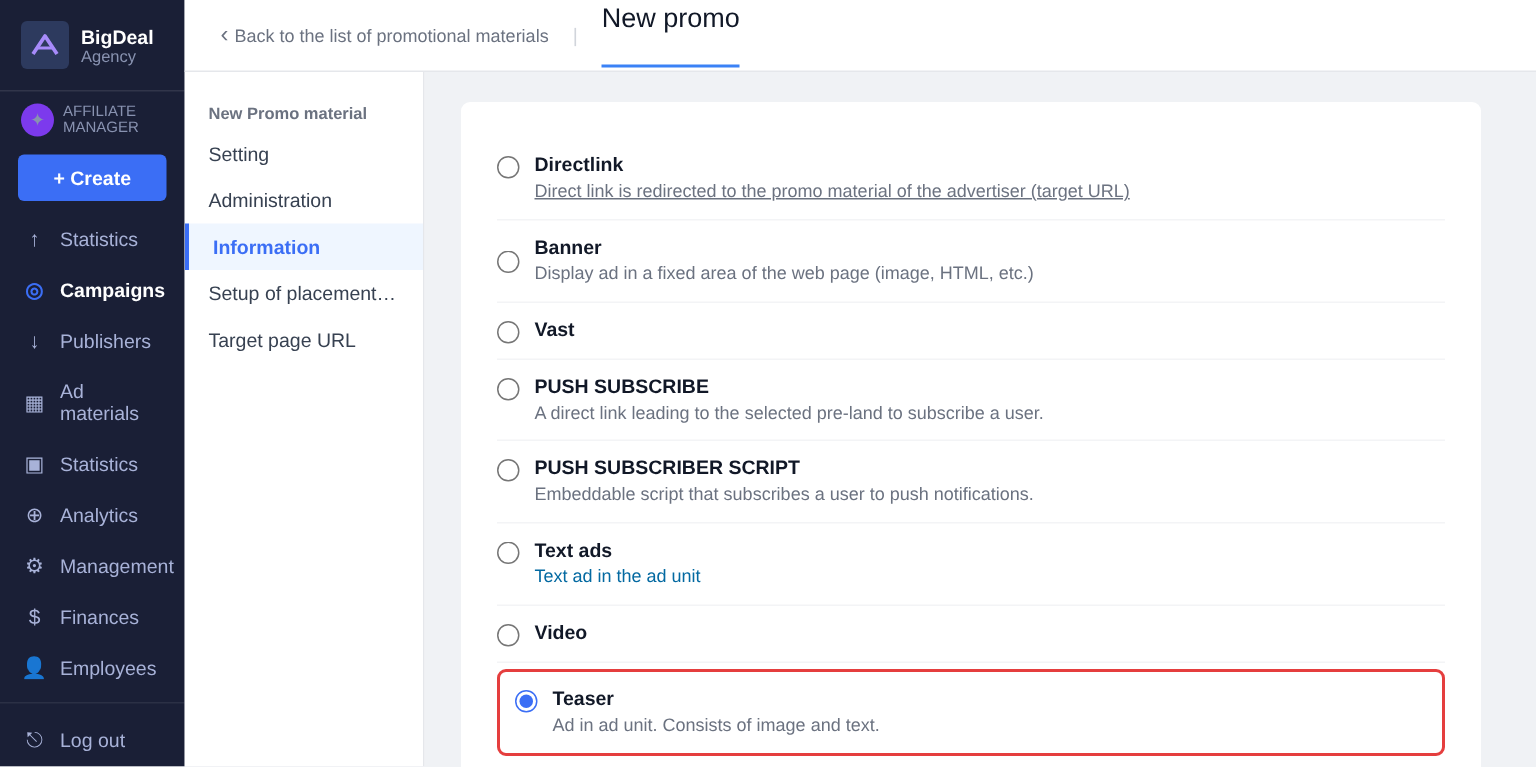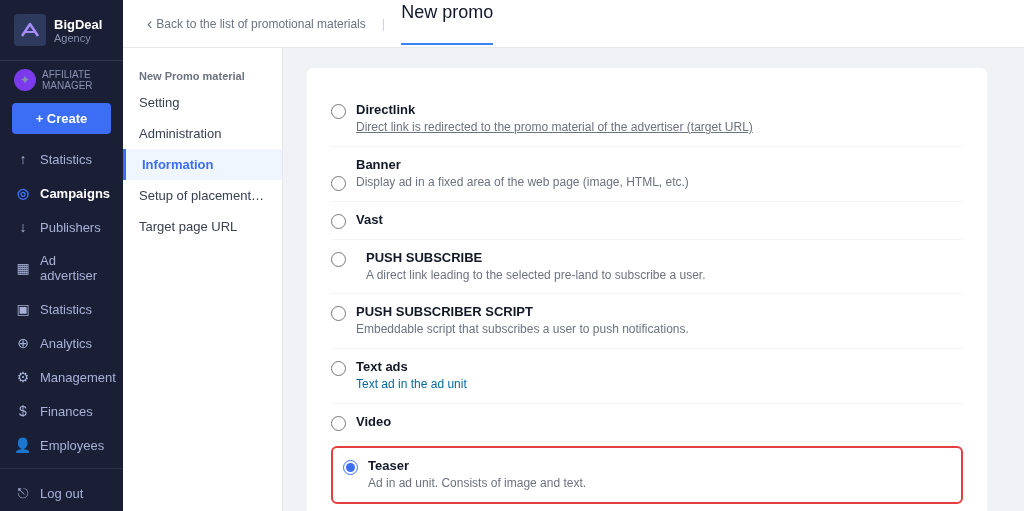--- a/index.html
+++ b/index.html
@@ -69,21 +69,21 @@
     <div class="nav-item active">
       <span class="nav-icon" style="color:#3b6ef5;">◎</span>
       <span>Campaigns</span>
     </div>
     <div class="nav-item">
       <span class="nav-icon">↓</span>
       <span>Publishers</span>
     </div>
     <div class="nav-item">
       <span class="nav-icon">▦</span>
-      <span>Ad advertiser</span>
+      <span>Ad materials</span>
     </div>
     <div class="nav-item">
       <span class="nav-icon">▣</span>
       <span>Statistics</span>
     </div>
     <div class="nav-item">
       <span class="nav-icon">⊕</span>
       <span>Analytics</span>
     </div>
     <div class="nav-item">
@@ -133,34 +133,34 @@
     <div class="form-area">
       <div class="form-card">
         <div id="radio-options">
             <div style="display: flex; align-items: flex-start; gap: 10px; padding: 10px 0px; border-bottom: 1px solid rgb(243, 244, 246);">
               <input type="radio" name="promo-type" id="opt-directlink" value="directlink" style="margin-top: 2px; width: 15px; height: 15px; flex-shrink: 0; cursor: pointer; accent-color: rgb(59, 110, 245);">
               <label for="opt-directlink" style="display: flex; flex-direction: column; cursor: pointer;">
                 <span style="font-size: 13px; font-weight: 600; color: rgb(17, 24, 39);">Directlink</span>
                 <span style="font-size: 12px; color: rgb(107, 114, 128); margin-top: 2px; line-height: 1.4; text-decoration: underline;">Direct link is redirected to the promo material of the advertiser (target URL)</span>
               </label>
             </div>
-            <div style="display: flex; align-items: flex-end; gap: 10px; padding: 10px 0px; border-bottom: 1px solid rgb(243, 244, 246);">
+            <div style="display: flex; align-items: center; gap: 10px; padding: 10px 0px; border-bottom: 1px solid rgb(243, 244, 246);">
               <input type="radio" name="promo-type" id="opt-banner" value="banner" style="margin-top: 2px; width: 15px; height: 15px; flex-shrink: 0; cursor: pointer; accent-color: rgb(59, 110, 245);">
               <label for="opt-banner" style="display: flex; flex-direction: column; cursor: pointer;">
                 <span style="font-size: 13px; font-weight: 600; color: rgb(17, 24, 39);">Banner</span>
                 <span style="font-size: 12px; color: rgb(107, 114, 128); margin-top: 2px; line-height: 1.4;">Display ad in a fixed area of the web page (image, HTML, etc.)</span>
               </label>
             </div>
             <div style="display: flex; align-items: flex-start; gap: 10px; padding: 10px 0px; border-bottom: 1px solid rgb(243, 244, 246);">
               <input type="radio" name="promo-type" id="opt-vast" value="vast" style="margin-top: 2px; width: 15px; height: 15px; flex-shrink: 0; cursor: pointer; accent-color: rgb(59, 110, 245);">
               <label for="opt-vast" style="display: flex; flex-direction: column; cursor: pointer;">
                 <span style="font-size: 13px; font-weight: 600; color: rgb(17, 24, 39);">Vast</span>
               </label>
             </div>
-            <div style="display: flex; align-items: flex-start; gap: 20px; padding: 10px 0px; border-bottom: 1px solid rgb(243, 244, 246);">
+            <div style="display: flex; align-items: flex-start; gap: 10px; padding: 10px 0px; border-bottom: 1px solid rgb(243, 244, 246);">
               <input type="radio" name="promo-type" id="opt-push-subscribe" value="push-subscribe" style="margin-top: 2px; width: 15px; height: 15px; flex-shrink: 0; cursor: pointer; accent-color: rgb(59, 110, 245);">
               <label for="opt-push-subscribe" style="display: flex; flex-direction: column; cursor: pointer;">
                 <span style="font-size: 13px; font-weight: 600; color: rgb(17, 24, 39);">PUSH SUBSCRIBE</span>
                 <span style="font-size: 12px; color: rgb(107, 114, 128); margin-top: 2px; line-height: 1.4;">A direct link leading to the selected pre-land to subscribe a user.</span>
               </label>
             </div>
             <div style="display: flex; align-items: flex-start; gap: 10px; padding: 10px 0px; border-bottom: 1px solid rgb(243, 244, 246);">
               <input type="radio" name="promo-type" id="opt-push-subscriber-script" value="push-subscriber-script" style="margin-top: 2px; width: 15px; height: 15px; flex-shrink: 0; cursor: pointer; accent-color: rgb(59, 110, 245);">
               <label for="opt-push-subscriber-script" style="display: flex; flex-direction: column; cursor: pointer;">
                 <span style="font-size: 13px; font-weight: 600; color: rgb(17, 24, 39);">PUSH SUBSCRIBER SCRIPT</span>

